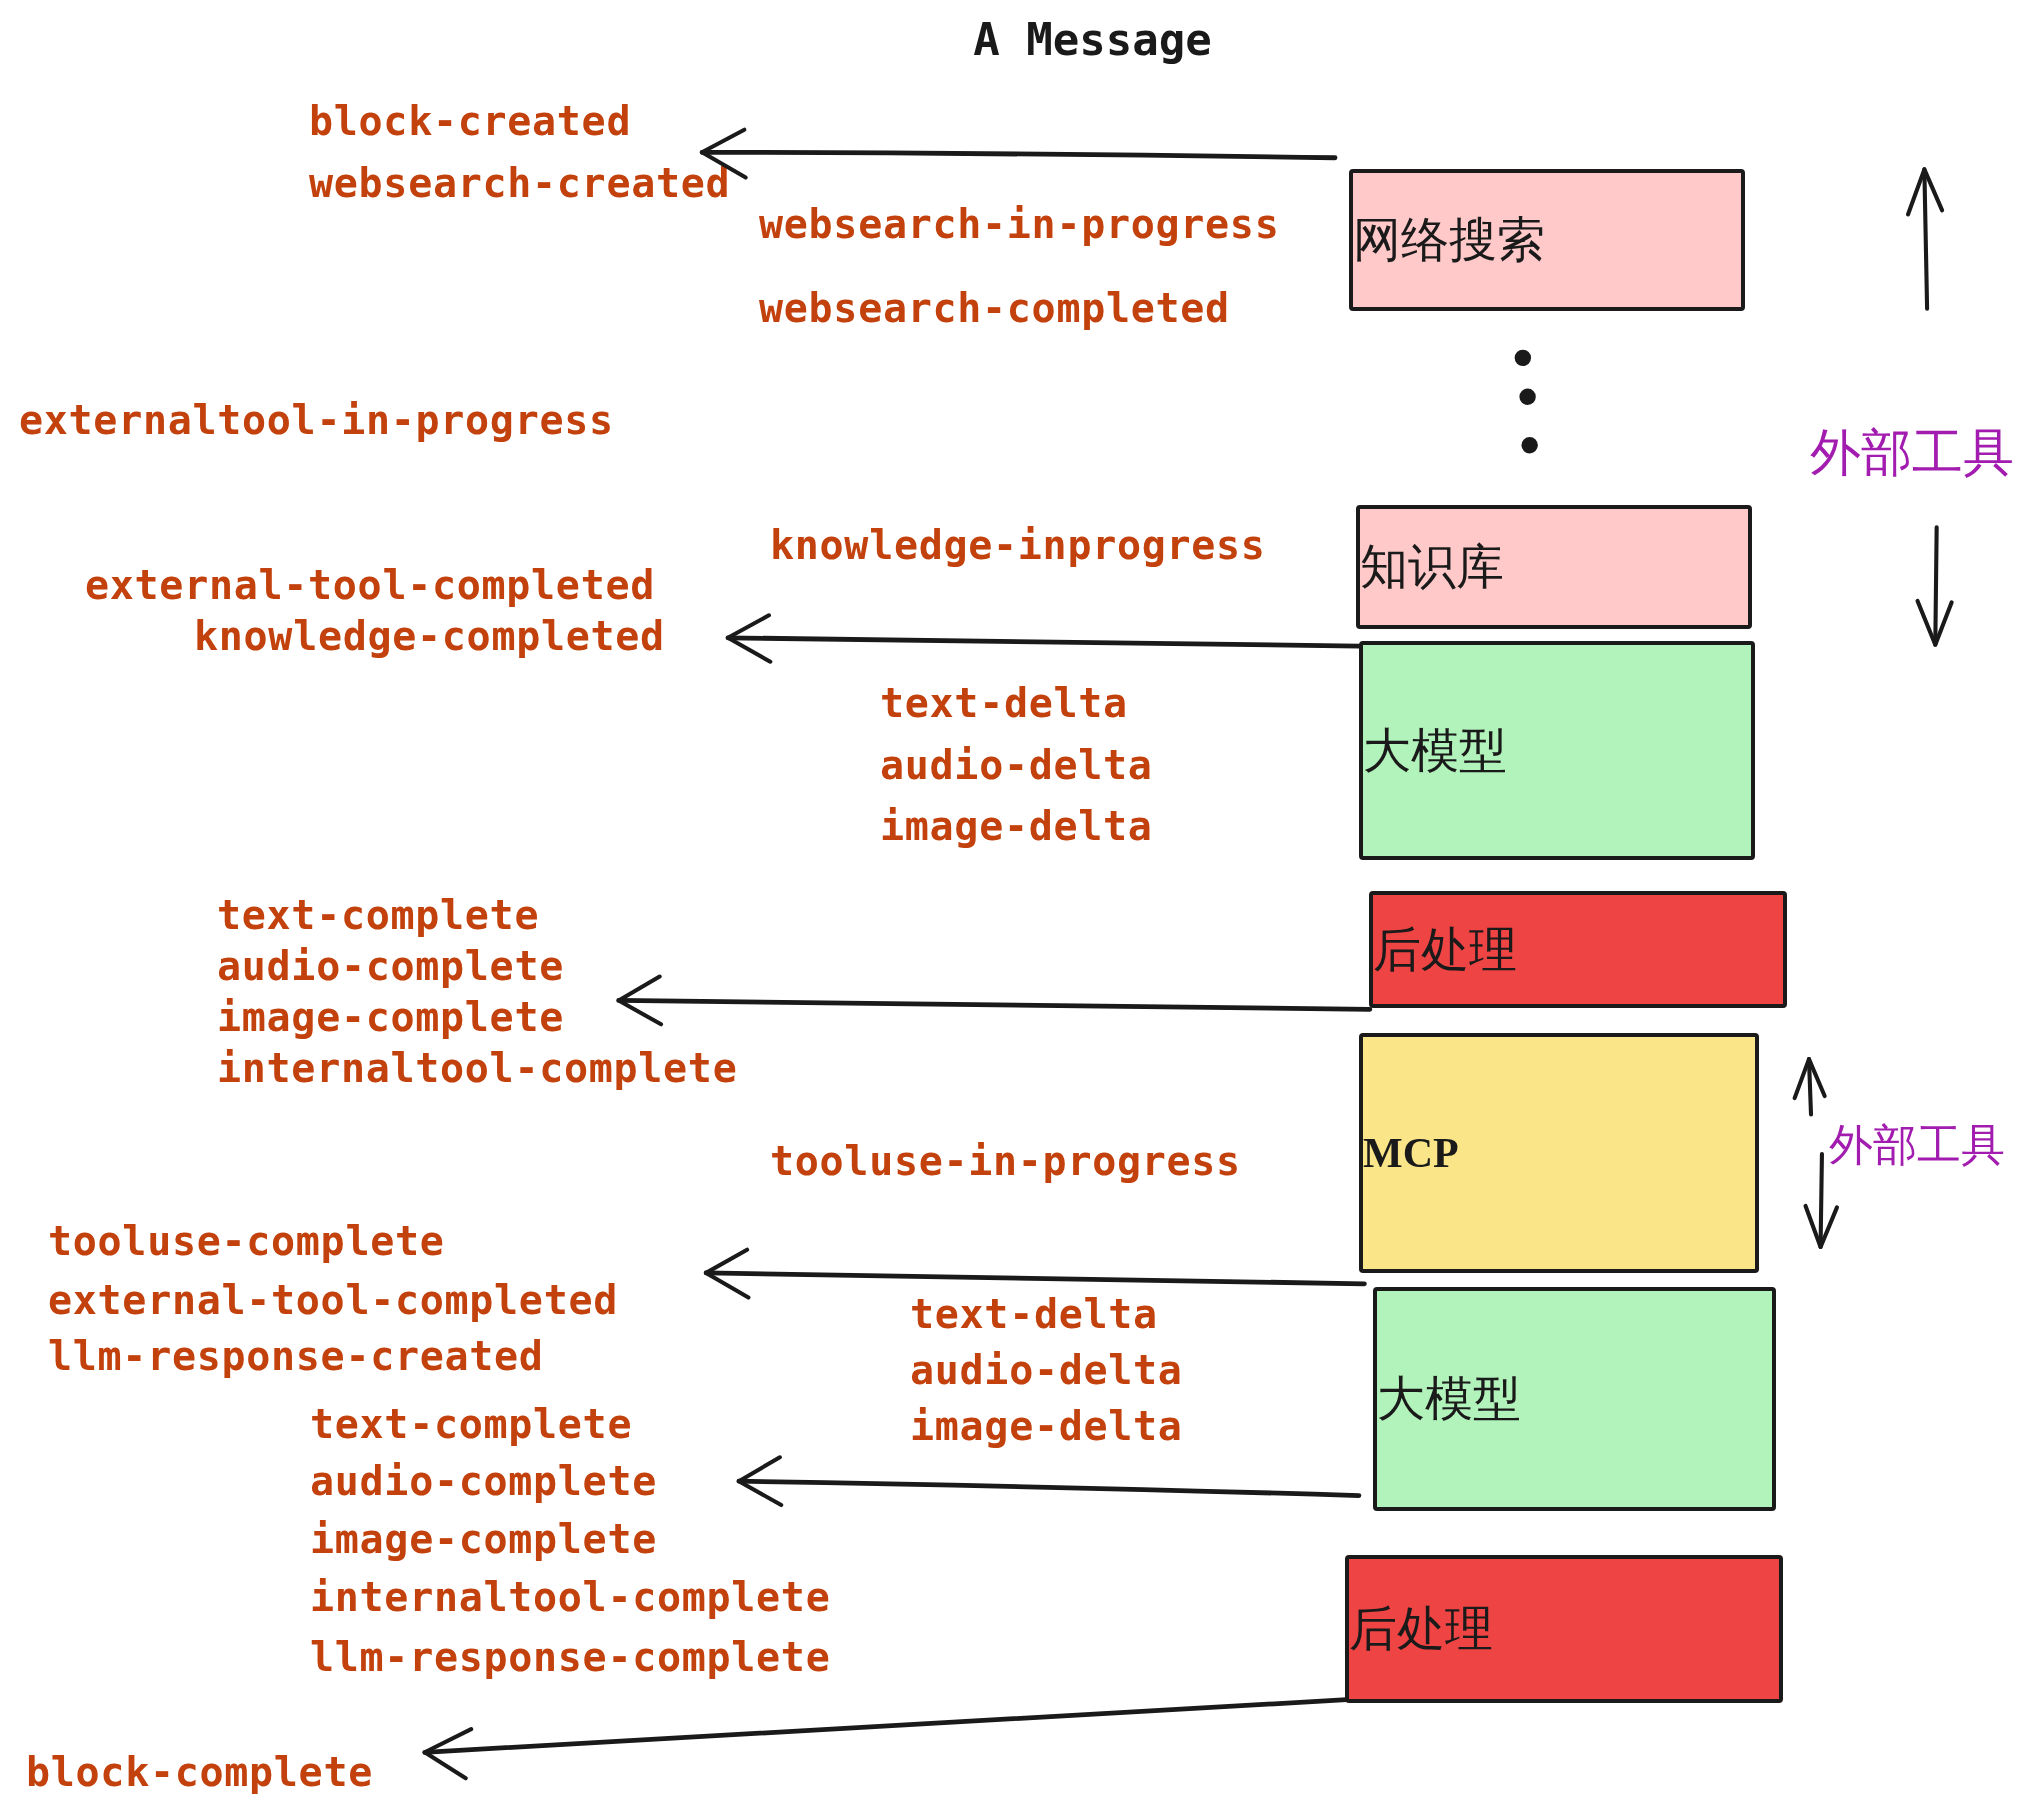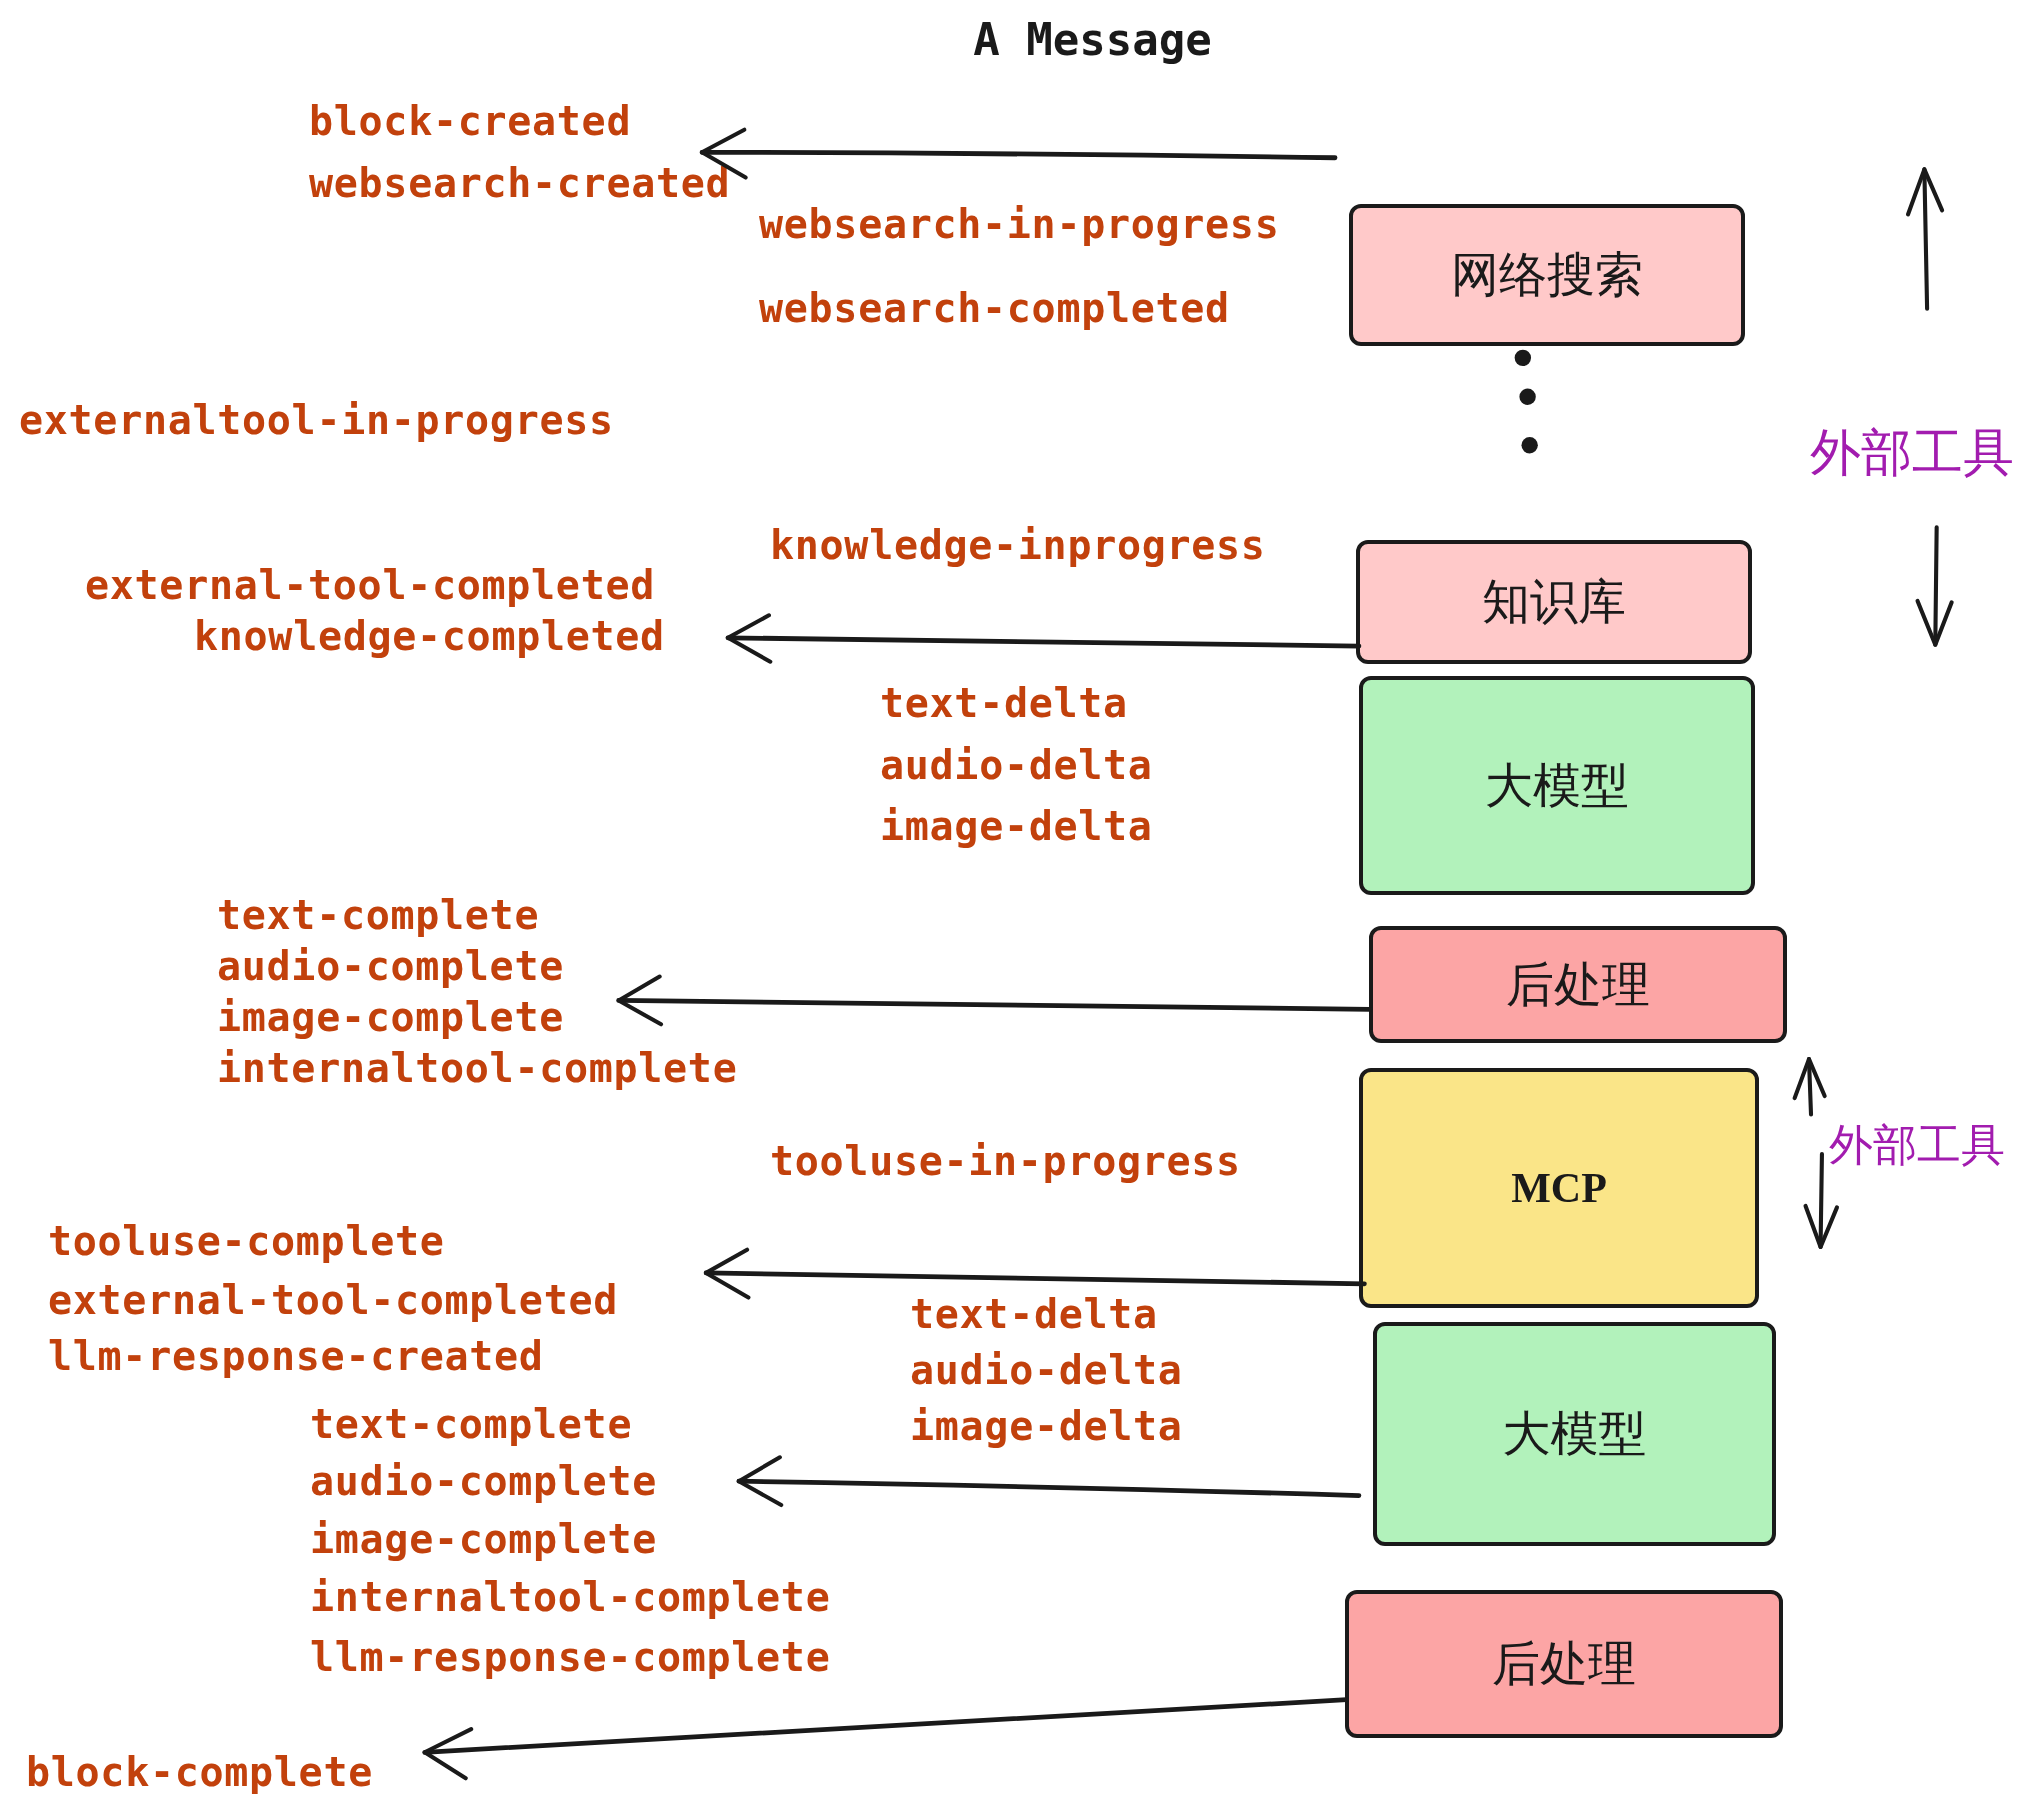--- a/index.html
+++ b/index.html
@@ -25,32 +25,31 @@
   .title {
     position: absolute;
     left: 874px; top: 13.7px; width: 437px;
     text-align: center;
     font-size: 44px; font-weight: 700;
     font-family: "DejaVu Sans Mono", monospace;
   }
   .box {
     position: absolute;
     border: 4.1px solid #1a1a1a;
-    border-radius: 12px;
-    display: flex; align-items: center; justify-content: center;
+    border-radius: 4px;
+    display: flex; align-items: center; justify-content: flex-start;
     box-sizing: border-box;
     font-family: "Liberation Sans", sans-serif;
     font-size: 48px;
     color: #1a1a1a;
-    margin-top: 35px;
   }
   .box.pink   { background: #ffc9c9; }
   .box.green  { background: #b2f2bb; font-family: Liberation Mono, monospace; }
   .box.yellow { background: #fae588; }
-  .box.white  { background: #fca5a5; }
+  .box.white  { background: #ef4444; }
   .box .mono-label { font-family: Liberation Serif, serif; font-weight: 700; font-size: 42px; }
   .side-label {
     position: absolute;
     font-family: "Liberation Sans", sans-serif;
     white-space: nowrap;
     color: #a21caf;
   }
   .side-label.one { left: 1810px; top: 419px;  font-size: 51px; }
   .side-label.two { left: 1829px; top: 1116px; font-size: 44px; }
   svg.overlay { position: absolute; left: 0; top: 0; pointer-events: none; }

